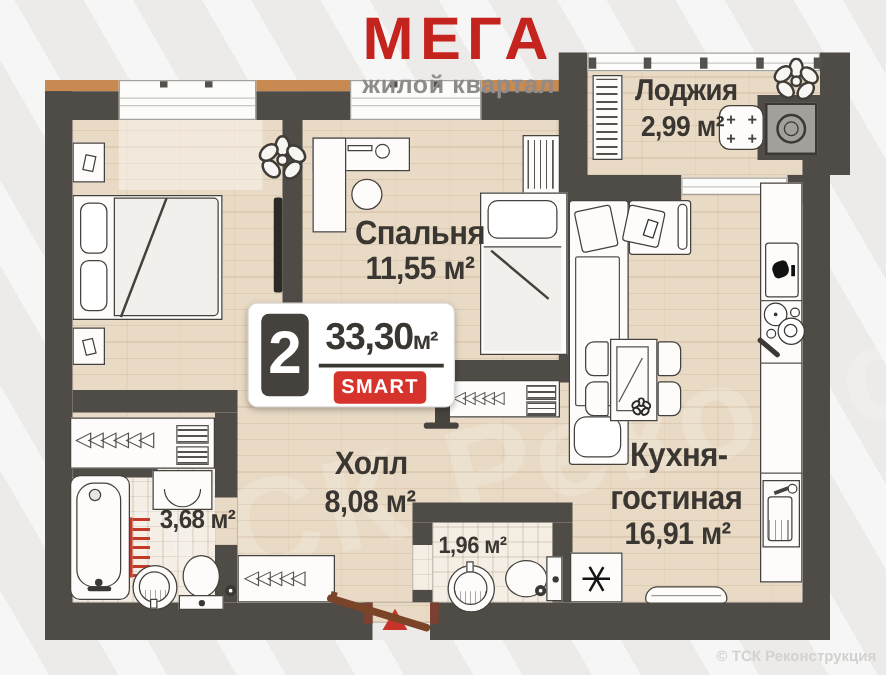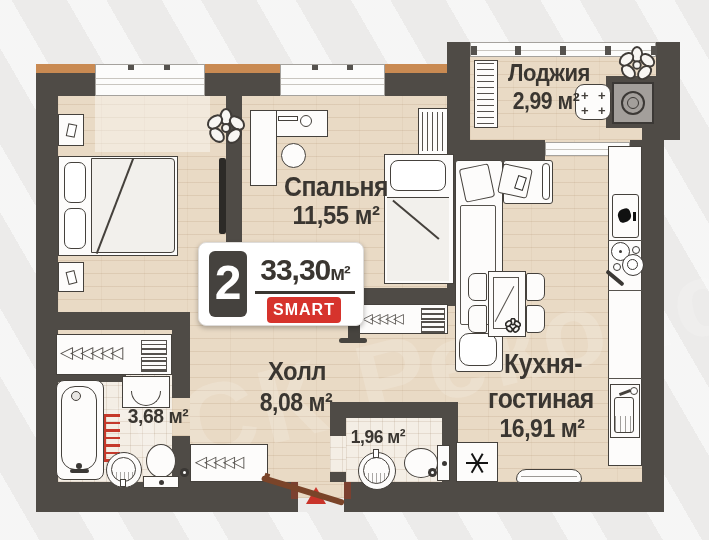--- a/index.html
+++ b/index.html
@@ -306,14 +306,19 @@
     </div>
     <div class="abs" style="left:54px;top:10px;width:104px;text-align:center;color:#3a3631;font-weight:bold;letter-spacing:-1px;white-space:nowrap">
       <span style="font-size:30px">33,30</span><span style="font-size:20px">м²</span>
     </div>
     <div class="abs" style="left:56px;top:48px;width:100px;height:3px;background:#3a3631"></div>
     <div class="abs" style="left:68px;top:54px;width:74px;height:26px;background:#d6332c;border-radius:4px;color:#fff;font-size:16px;font-weight:bold;text-align:center;line-height:26px;letter-spacing:1px">
       <span>SMART</span>
     </div>
   </div>
 
-
+  <div id="brand">
+    <div id="brand-title">МЕГА</div>
+    <div id="brand-sub">жилой квартал</div>
+  </div>
+
+  <div id="copyright">© ТСК Реконструкция</div>
 </div>
 
 </body></html>

